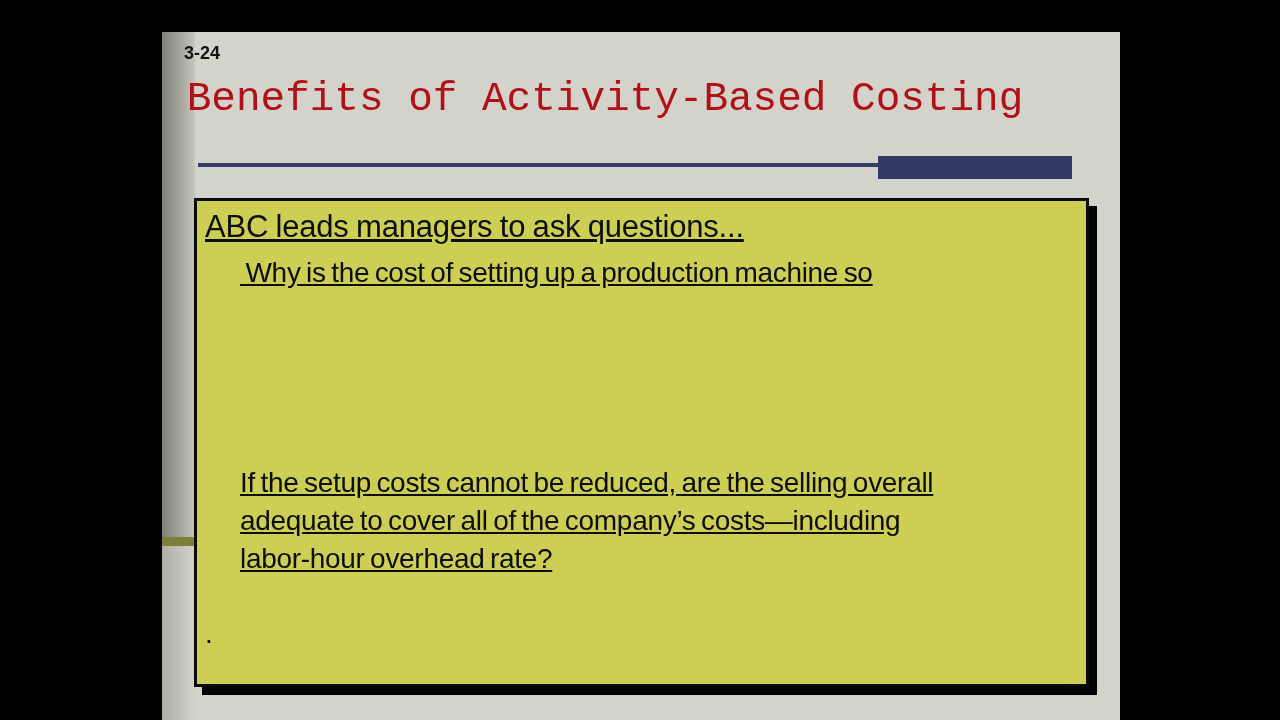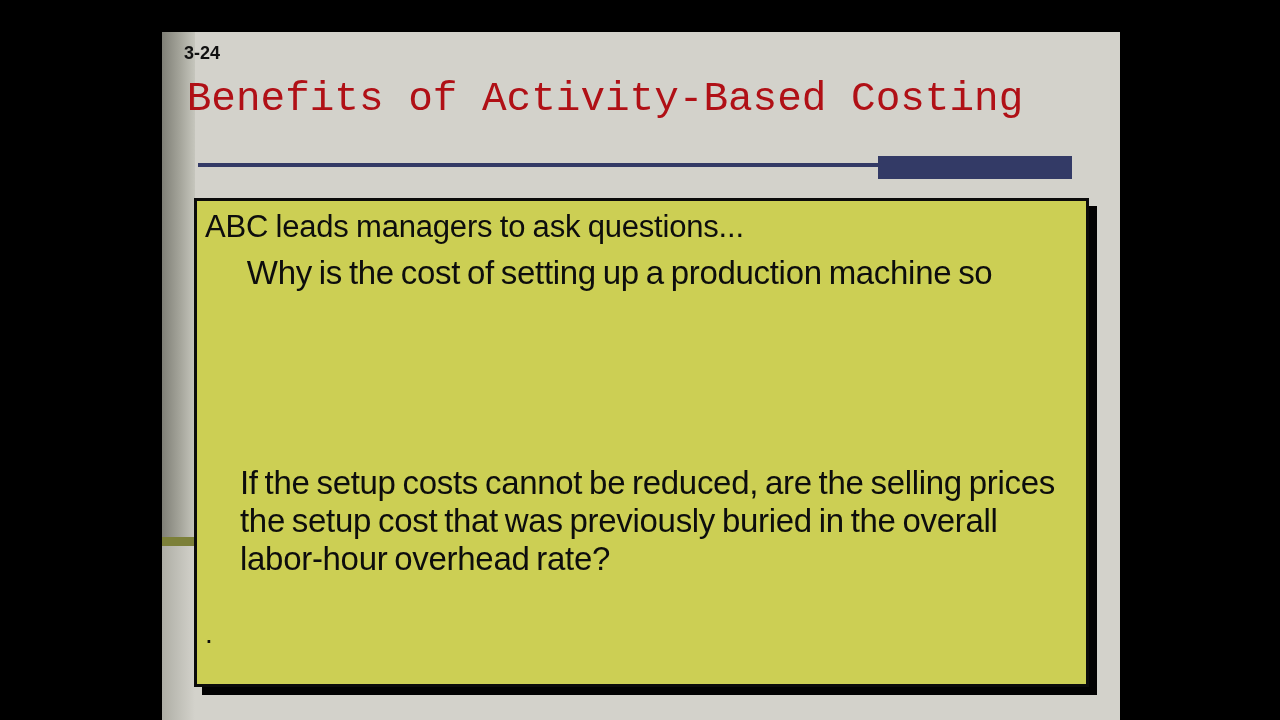--- a/index.html
+++ b/index.html
@@ -77,28 +77,30 @@
   }
   .box-heading {
     position: absolute;
     left: 8px; top: 6px;
     font-size: 31px;
     line-height: 40px;
     color: #0d0d0d;
     letter-spacing: -0.2px;
     word-spacing: -1px;
     white-space: pre;
+    text-decoration: underline;
   }
   .q { position: absolute; left: 43px; color: #0d0d0d; }
   .q-line {
-    font-size: 33px;
+    font-size: 28px;
     line-height: 38px;
     letter-spacing: -0.3px;
     word-spacing: -2px;
     white-space: pre;
+    text-decoration: underline;
   }
   .q1 { top: 53px; }
   .q2 { top: 174px; }
   .q3 { top: 263px; }
   .box-footnote {
     position: absolute;
     left: 8px; top: 414px;
     font-size: 28px;
     line-height: 38px;
     color: #0d0d0d;
@@ -127,21 +129,21 @@
 
     <div class="yellow-box">
       <div class="box-heading">ABC leads managers to ask questions...</div>
 
       <div class="q q1">
         <div class="q-line"> Why is the cost of setting up a production machine so</div>
       </div>
 
 
       <div class="q q3">
-        <div class="q-line">If the setup costs cannot be reduced, are the selling prices</div>
-        <div class="q-line">the setup cost that was previously buried in the overall</div>
+        <div class="q-line">If the setup costs cannot be reduced, are the selling overall</div>
+        <div class="q-line">adequate to cover all of the company’s costs—including</div>
         <div class="q-line">labor-hour overhead rate?</div>
       </div>
 
       <div class="box-footnote">.</div>
     </div>
   </div>
 </div>
 
 </body></html>

